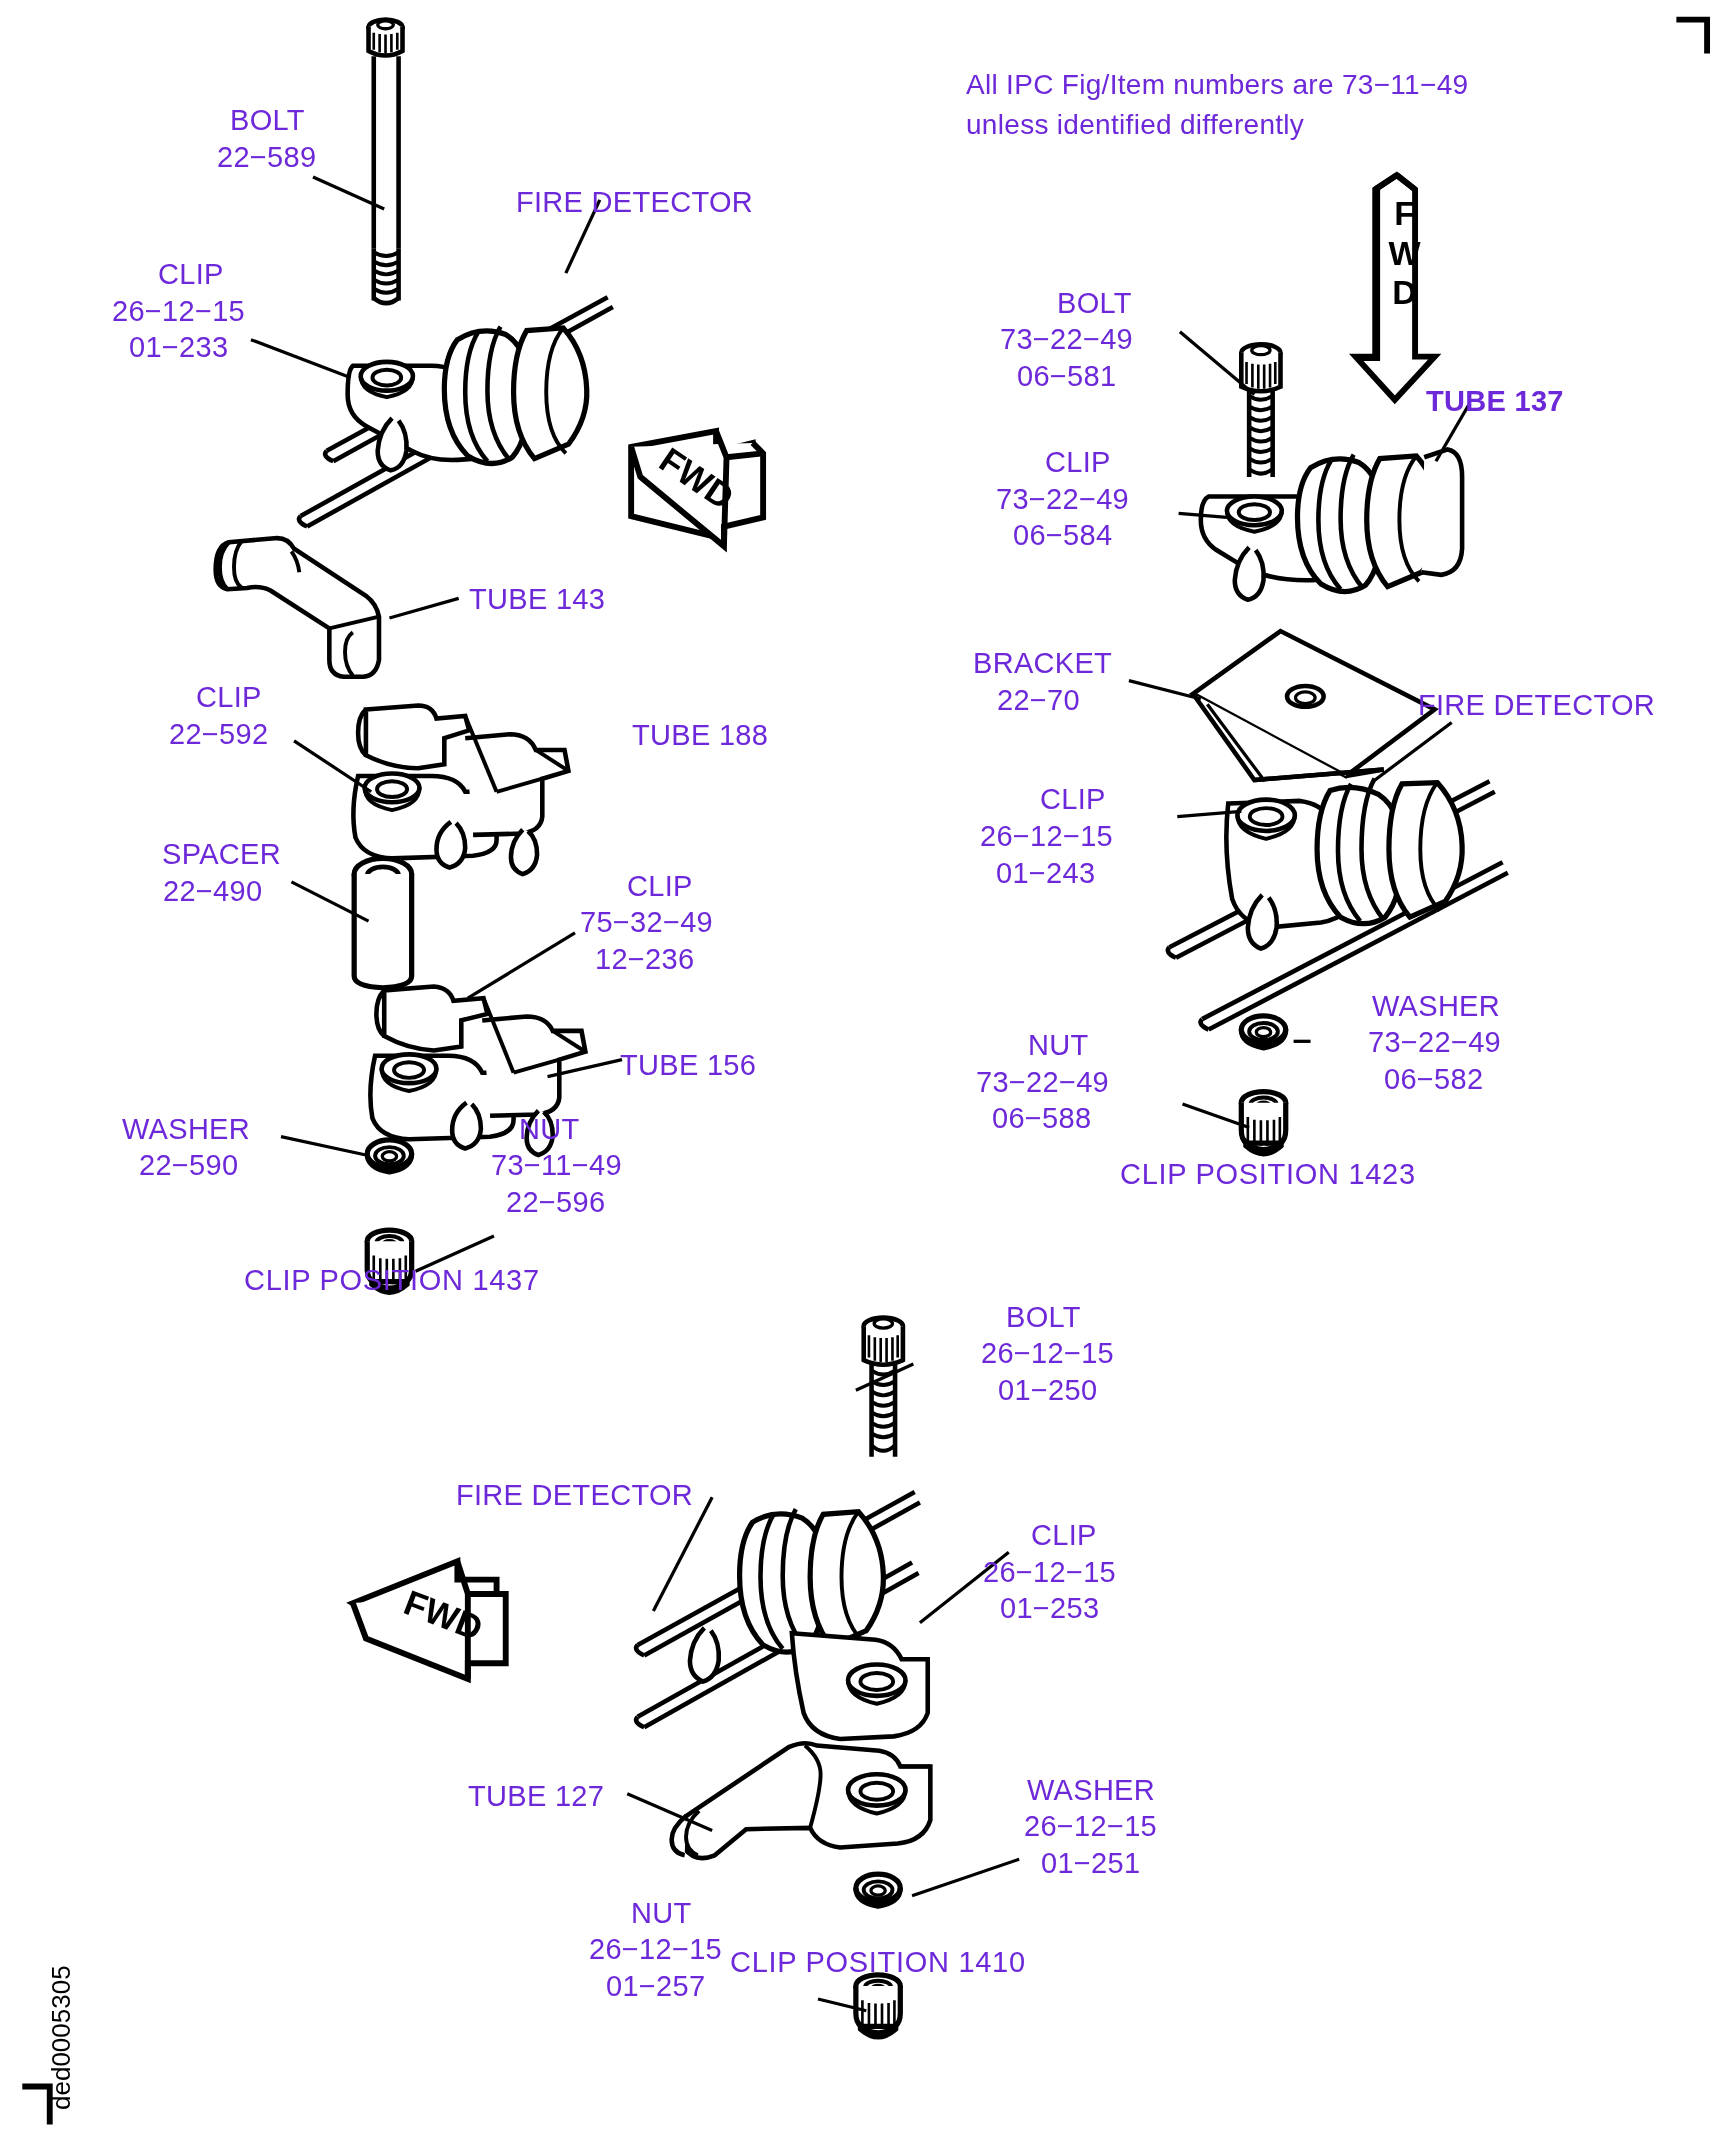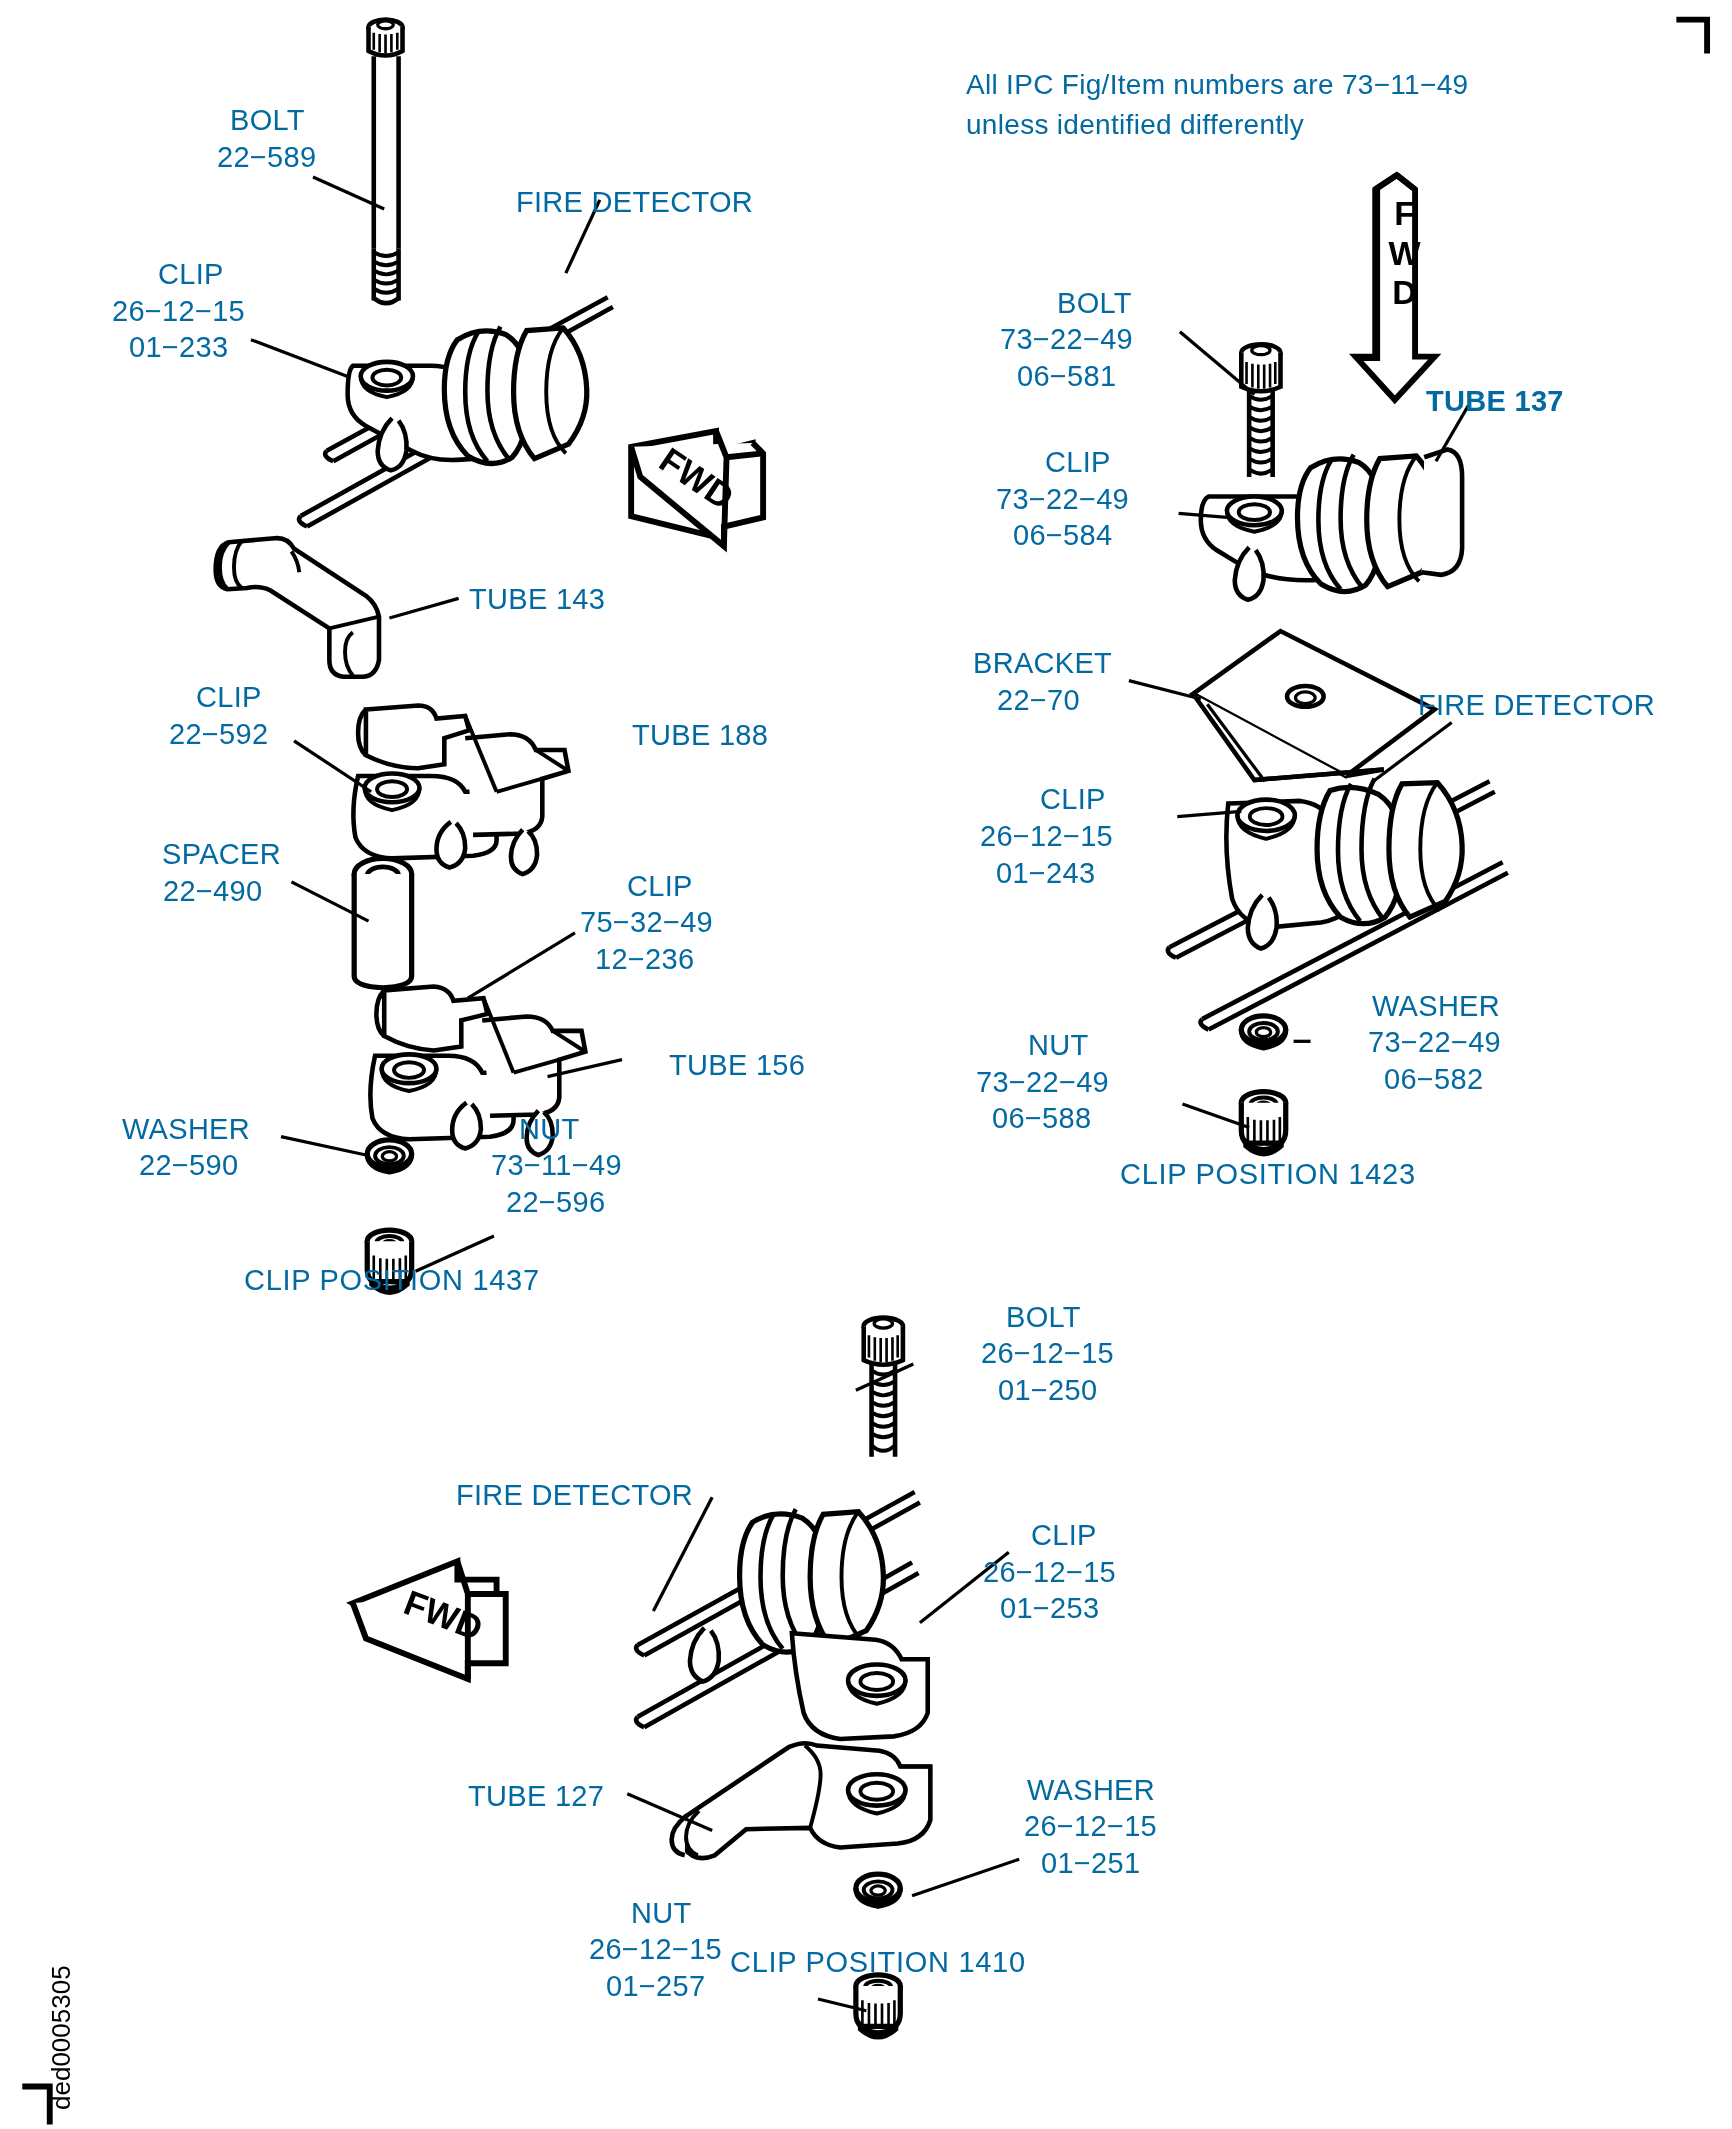--- a/index.html
+++ b/index.html
@@ -8,21 +8,21 @@
     position:relative;
     width:1732px;height:2129px;
     background:#fff;
     overflow:hidden;
   }
   .lbl{
     position:absolute;
     font-family:"Liberation Sans", sans-serif;
     font-size:29px;
     line-height:1.30;
-    color:#0369a1;
+    color:#6d28d9;
     white-space:pre;
     letter-spacing:0.3px;
   }
   .note{font-size:28px;line-height:1.40;}
   .cap{font-size:29px;letter-spacing:0.7px;}
   svg{position:absolute;top:0;left:0;width:1732px;height:2129px;overflow:visible;}
   .vcode{
     position:absolute;
     font-size:26px;
     color:#000;
@@ -347,21 +347,21 @@
 
 <div class="lbl" style="left:632px;top:717px;">TUBE 188</div>
 
 <div class="lbl" style="left:162px;top:836px;">SPACER</div>
 <div class="lbl" style="left:163px;top:873px;">22−490</div>
 
 <div class="lbl" style="left:627px;top:868px;">CLIP</div>
 <div class="lbl" style="left:580px;top:904px;">75−32−49</div>
 <div class="lbl" style="left:595px;top:941px;">12−236</div>
 
-<div class="lbl" style="left:669px;top:1047px;">TUBE 156</div>
+<div class="lbl" style="left:620px;top:1047px;">TUBE 156</div>
 
 <div class="lbl" style="left:122px;top:1111px;">WASHER</div>
 <div class="lbl" style="left:139px;top:1147px;">22−590</div>
 
 <div class="lbl" style="left:519px;top:1111px;">NUT</div>
 <div class="lbl" style="left:491px;top:1147px;">73−11−49</div>
 <div class="lbl" style="left:506px;top:1184px;">22−596</div>
 
 <div class="lbl cap" style="left:244px;top:1262px;text-align:right;">CLIP POSITION 1437</div>
 

